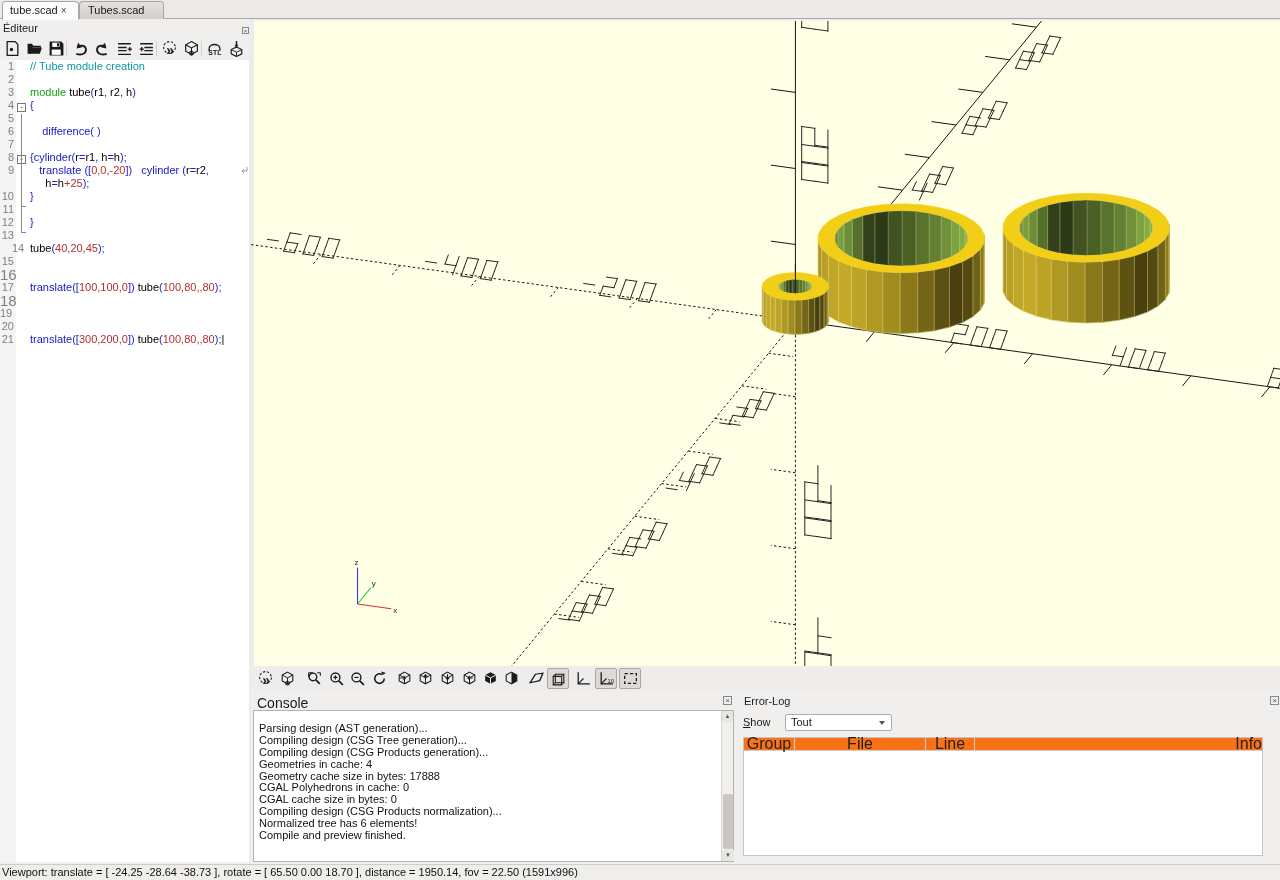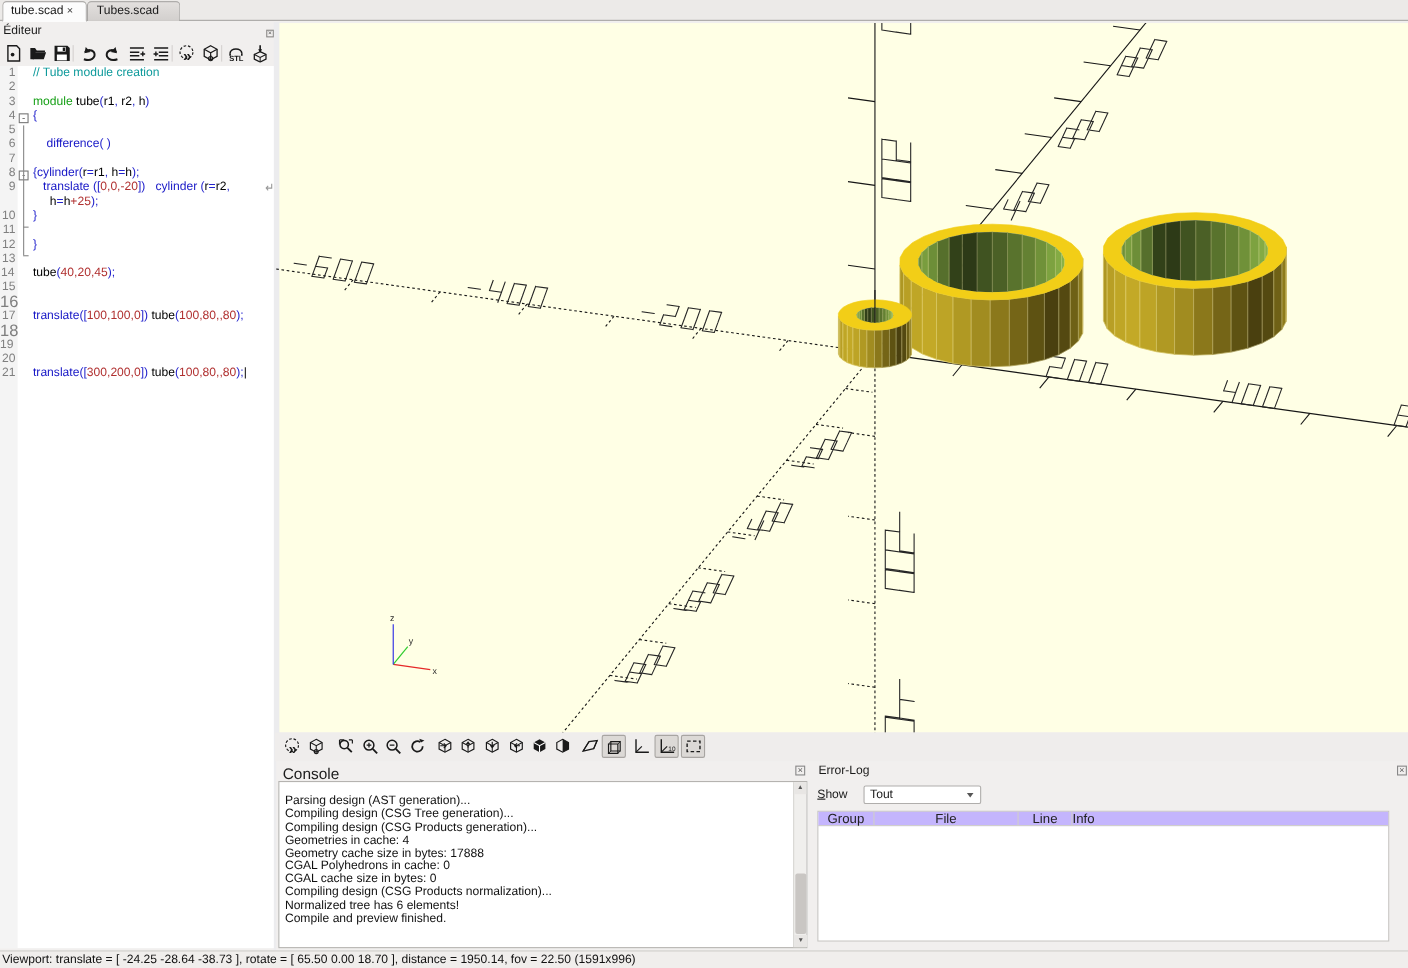--- a/index.html
+++ b/index.html
@@ -122,21 +122,21 @@
       </div>
       <div style="position:absolute;left:0;top:218px;width:250px;height:13px;line-height:13px;font-size:11px">
         <span style="position:absolute;left:0;width:14px;text-align:right;color:#7f7f7f">12</span>
         <span style="position:absolute;left:30px;white-space:pre"><span style="color:#2222cc">}</span></span>
       </div>
       <div style="position:absolute;left:0;top:231px;width:250px;height:13px;line-height:13px;font-size:11px">
         <span style="position:absolute;left:0;width:14px;text-align:right;color:#7f7f7f">13</span>
         <span style="position:absolute;left:30px;white-space:pre"></span>
       </div>
       <div style="position:absolute;left:0;top:244px;width:250px;height:13px;line-height:13px;font-size:11px">
-        <span style="position:absolute;left:0;width:14px;text-align:center;color:#7f7f7f">14</span>
+        <span style="position:absolute;left:11px;width:14px;text-align:center;color:#7f7f7f">14</span>
         <span style="position:absolute;left:30px;white-space:pre">tube<span style="color:#2222cc">(</span><span style="color:#b03030">40,20,45</span><span style="color:#2222cc">);</span></span>
       </div>
       <div style="position:absolute;left:0;top:257px;width:250px;height:13px;line-height:13px;font-size:11px">
         <span style="position:absolute;left:0;width:14px;text-align:right;color:#7f7f7f">15</span>
         <span style="position:absolute;left:30px;white-space:pre"></span>
       </div>
       <div style="position:absolute;left:0;top:270px;width:250px;height:13px;line-height:13px;font-size:15px">
         <span style="position:absolute;left:0;width:14px;text-align:right;color:#7f7f7f">16</span>
         <span style="position:absolute;left:30px;white-space:pre"></span>
       </div>
@@ -471,21 +471,21 @@
 </div>
 
 <div class="abs" style="left:737px;top:692px;width:543px;height:172px;background:#f1efee">
   <div class="abs" style="left:7px;top:3px;font-size:11px;color:#1a1a1a">Error-Log</div>
   <div class="abs" style="left:533px;top:4px;width:9px;height:9px;border:1px solid #888;font-size:8px;line-height:8px;text-align:center;color:#555">×</div>
   <div class="abs" style="left:6px;top:24px;font-size:11px;color:#1a1a1a"><span style="text-decoration:underline">S</span>how</div>
   <div class="abs" style="left:48px;top:22px;width:107px;height:17px;border:1px solid #b0aeac;background:#fff;border-radius:2px;font-size:11px;line-height:15px;padding-left:5px;color:#1a1a1a">Tout
     <span style="position:absolute;right:6px;top:6px;width:0;height:0;border-left:3.5px solid transparent;border-right:3.5px solid transparent;border-top:4px solid #555"></span>
   </div>
   <div class="abs" style="left:6px;top:45px;width:520px;height:119px;background:#fff;border:1px solid #c6c4c1">
-    <div style="display:flex;height:12.5px;background:#c4b5fd;border-bottom:1px solid #d0cecb;font-size:12px;line-height:12px;color:#222">
+    <div style="display:flex;height:12.5px;background:#f97316;border-bottom:1px solid #d0cecb;font-size:16px;line-height:12px;color:#222">
       <div style="width:51px;text-align:center;border-right:1px solid #d0cecb">Group</div>
       <div style="width:131px;text-align:center;border-right:1px solid #d0cecb">File</div>
       <div style="width:49px;text-align:center;border-right:1px solid #d0cecb">Line</div>
-      <div style="flex:1;text-align:left">Info</div>
+      <div style="flex:1;text-align:right">Info</div>
     </div>
   </div>
 </div>
 
 <div class="abs" style="left:0;top:864px;width:1280px;height:16px;background:#f0eeec;border-top:1px solid #cfcdca;font-size:11px;line-height:15px;color:#111;padding-left:2px">Viewport: translate = [ -24.25 -28.64 -38.73 ], rotate = [ 65.50 0.00 18.70 ], distance = 1950.14, fov = 22.50 (1591x996)</div>
 </body></html>

